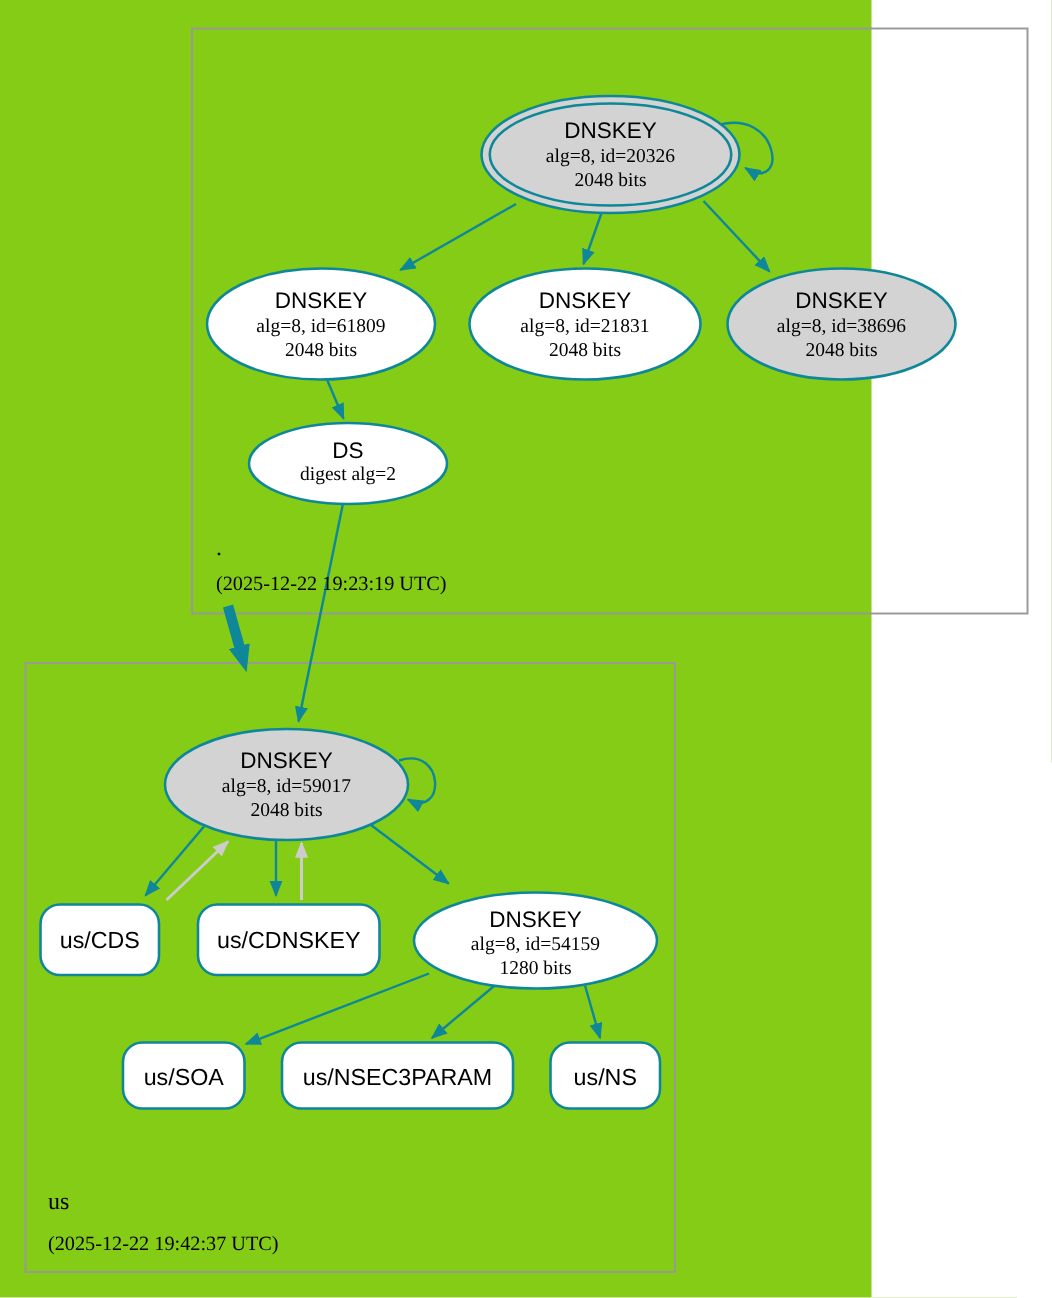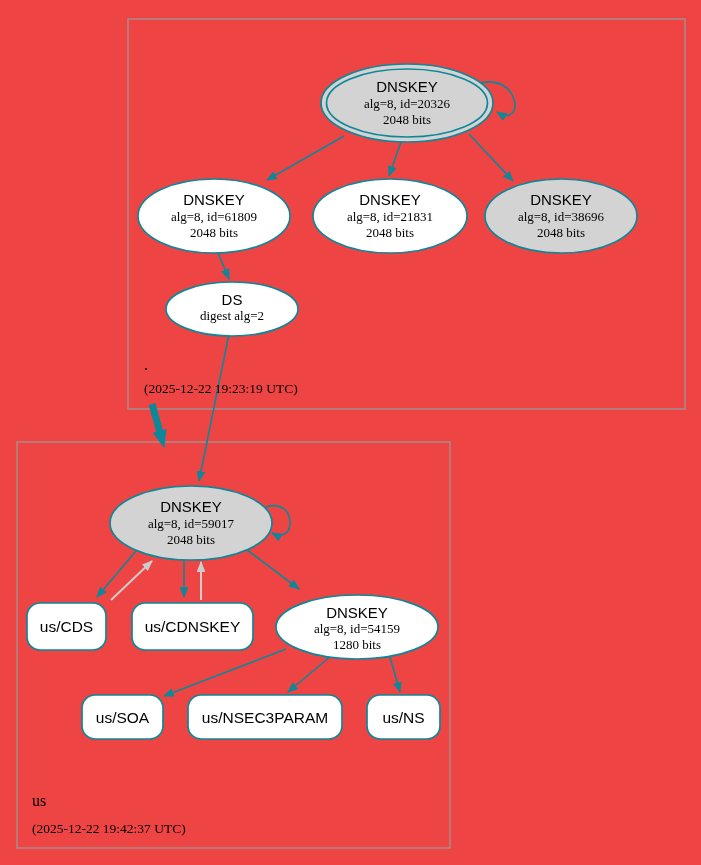--- a/index.html
+++ b/index.html
@@ -1,16 +1,16 @@
 <!DOCTYPE html>
 <html style="--edge_teal: #0e8799; --gray_edge: #cccccc; --node_fill: #ffffff; --node_fill_gray: #d3d3d3; --box_border: #999999; --text_color: #000000;"><head>
 <meta charset="utf-8">
 <style>
   html, body { margin: 0; padding: 0; background: #ffffff; }
-  .stage { position: relative; width: 701px; height: 865px; background: #ef4444; text-align: right; }
+  .stage { position: relative; width: 581px; height: 865px; background: #84cc16; text-align: right; }
   svg { display: block; }
 
   .zone-box { fill: none; stroke: var(--box_border, #999); stroke-width: 1.3; }
 
   .edge       { stroke: var(--edge_teal, #0e8799); stroke-width: 1.6; fill: none; }
   .edge-thick { stroke: var(--edge_teal, #0e8799); stroke-width: 7;   fill: none; }
   .edge-gray  { stroke: var(--gray_edge, #cccccc); stroke-width: 2;   fill: none; }
 
   .ah-teal { fill: var(--edge_teal, #0e8799); }
   .ah-gray { fill: var(--gray_edge, #cccccc); }

